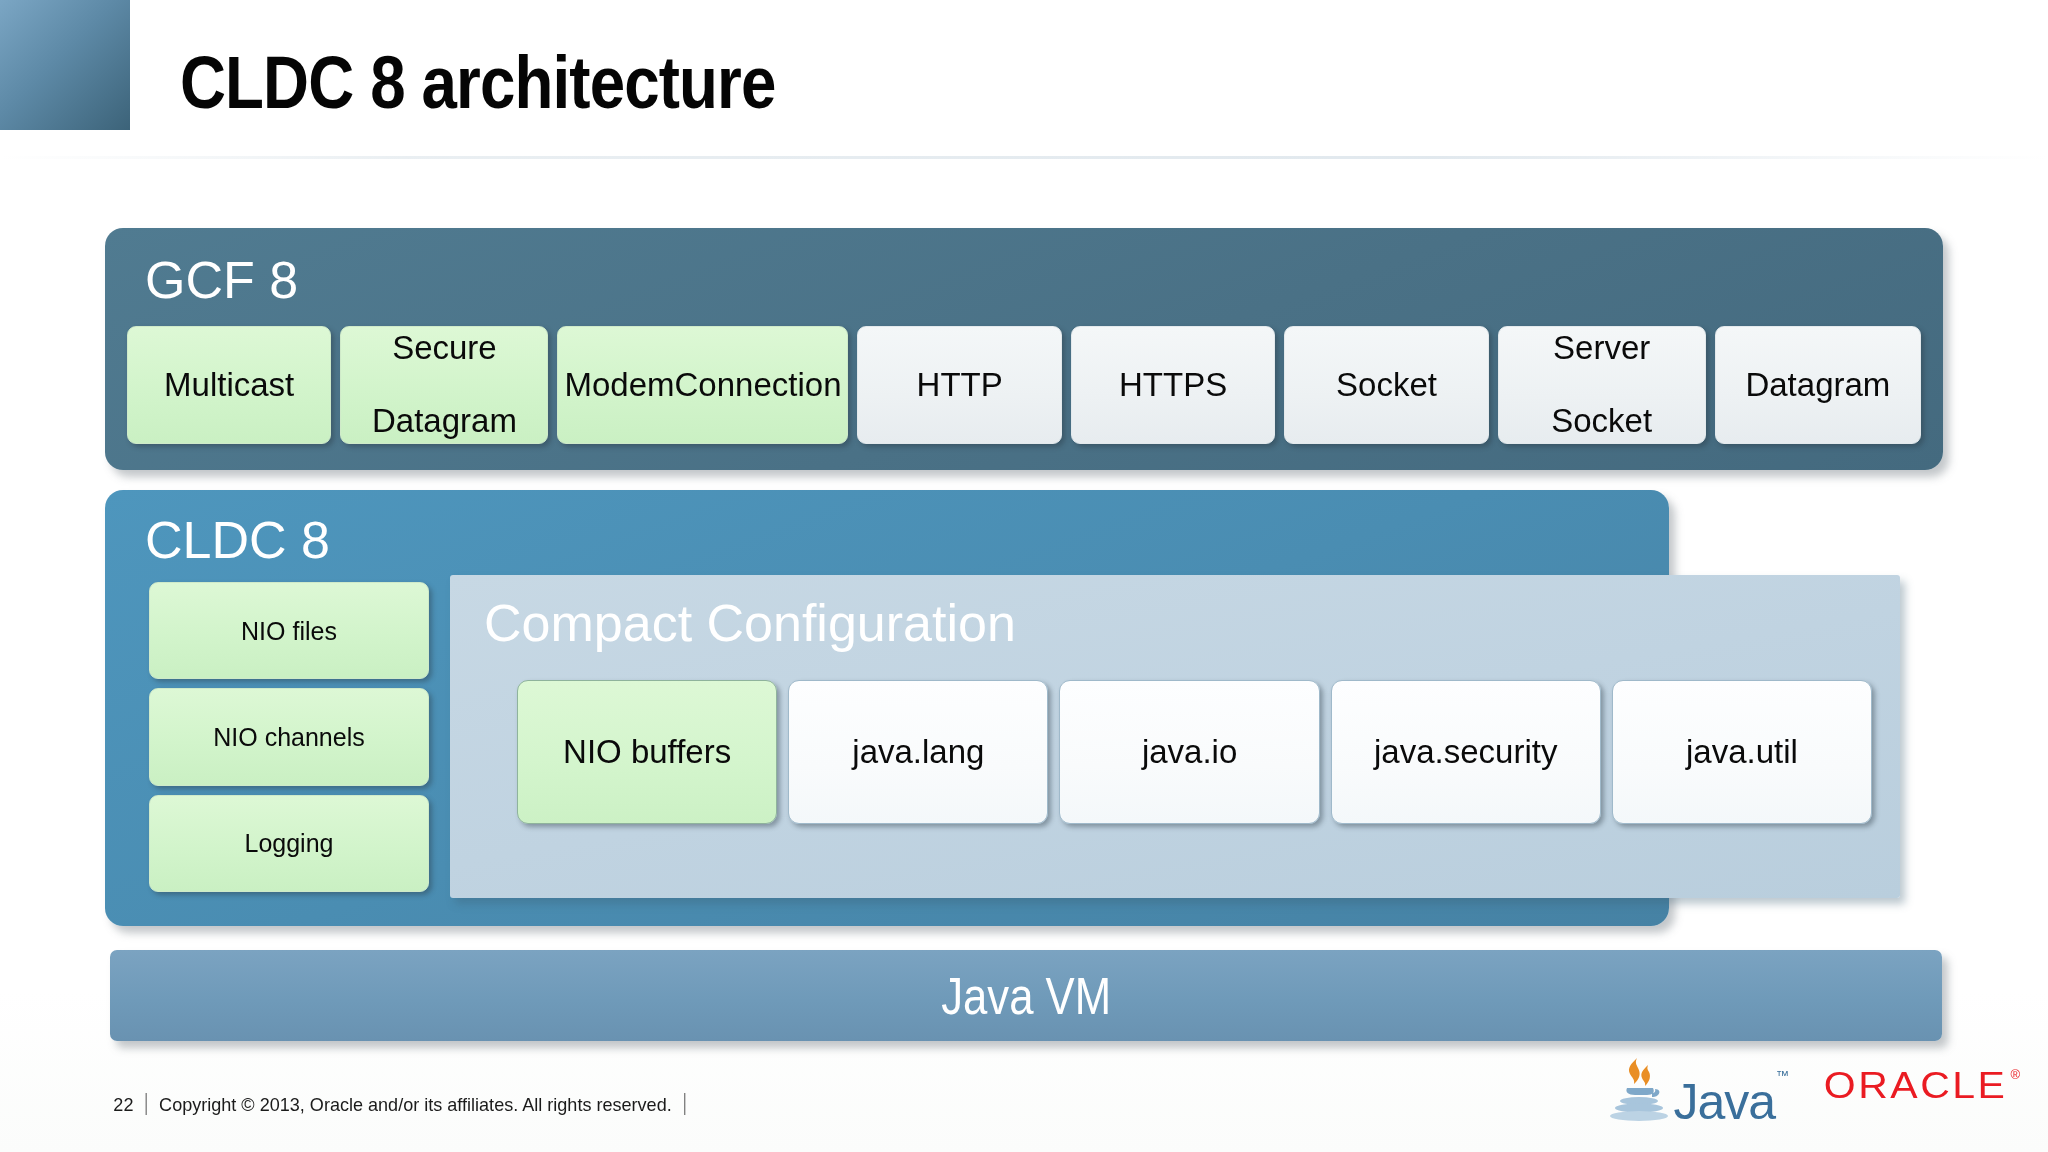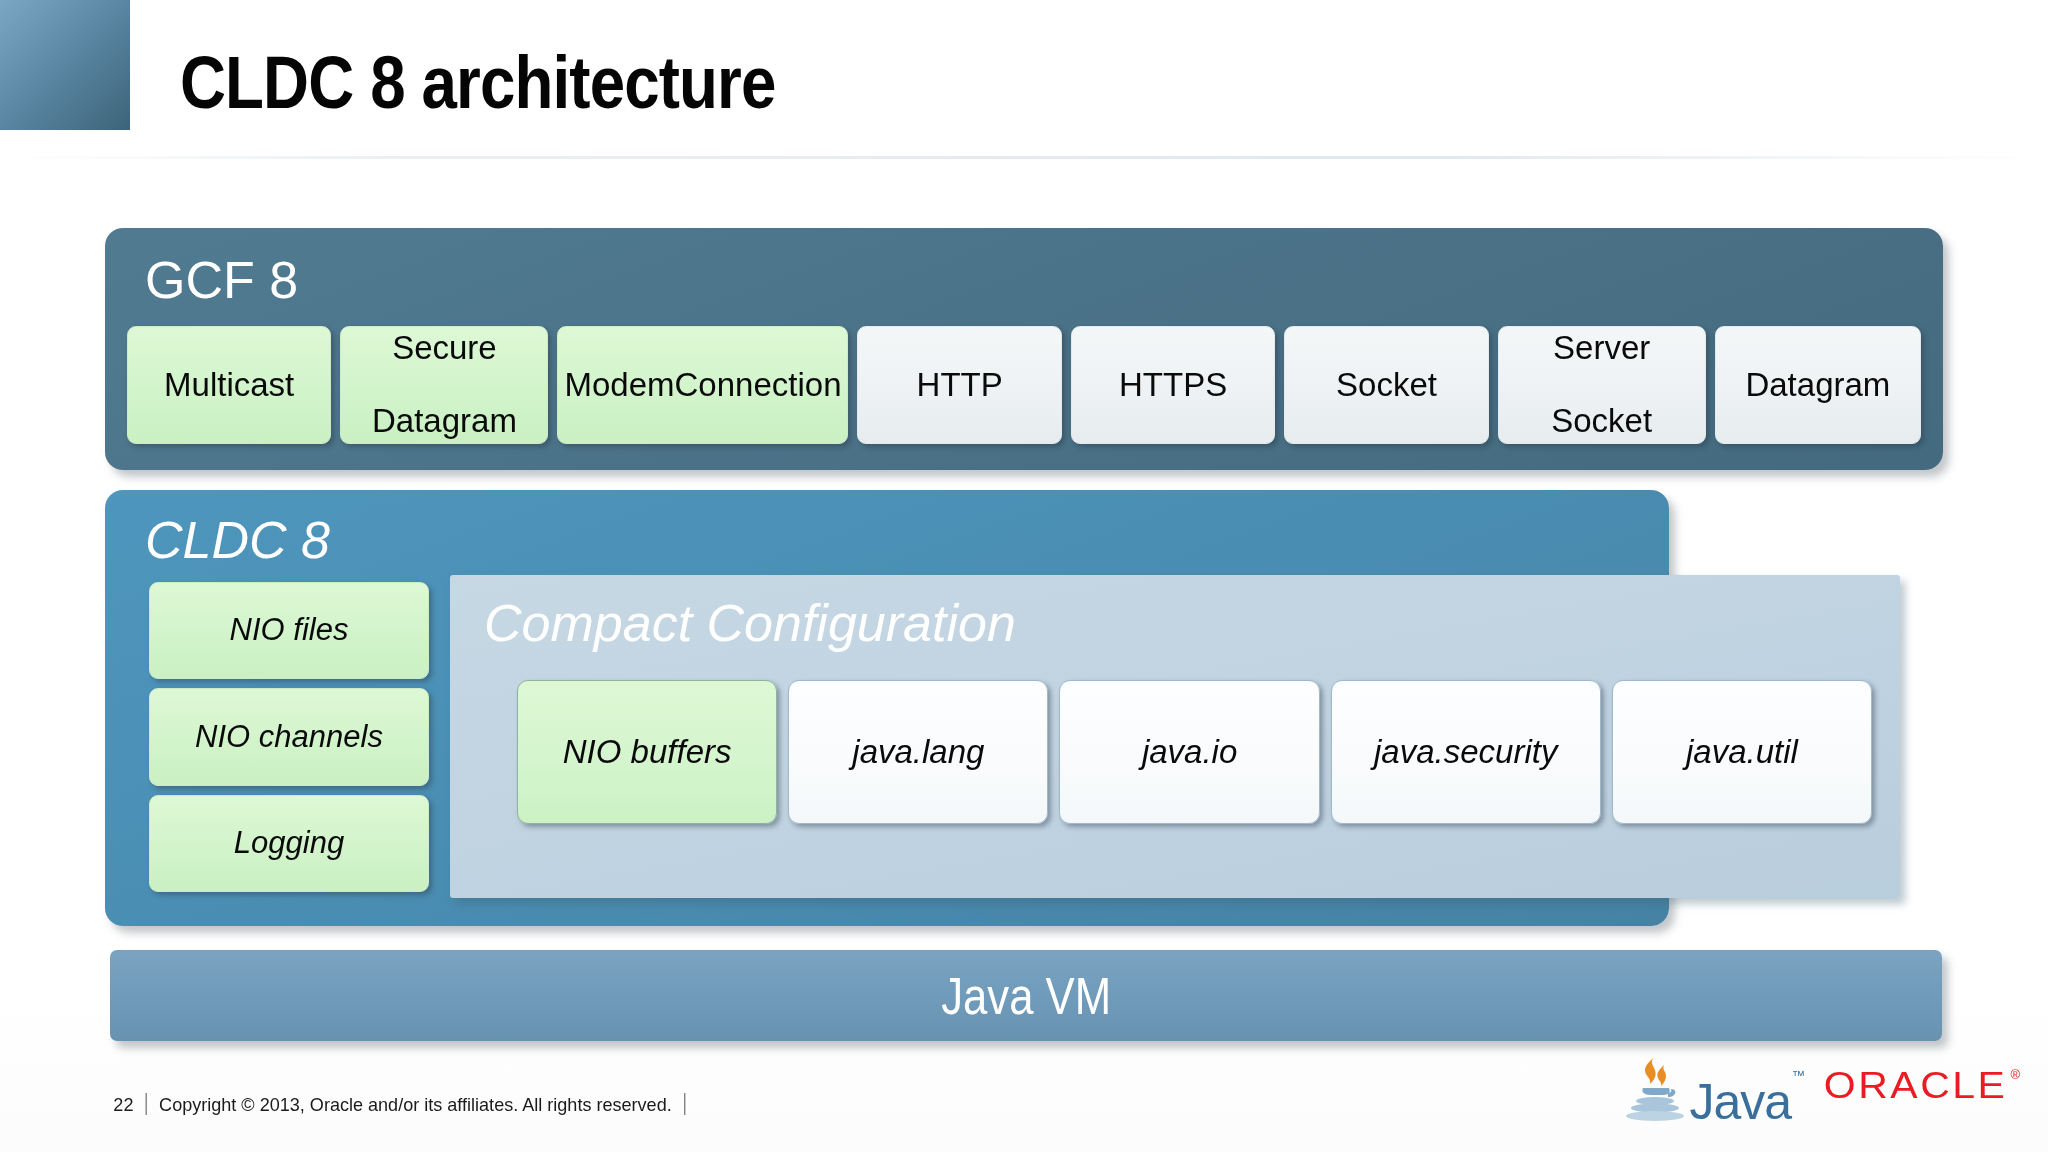--- a/index.html
+++ b/index.html
@@ -111,34 +111,33 @@
     margin-left: 39px;
   }
 
   
   #cldc-panel {
     left: 105px;
     top: 490px;
     width: 1564px;
     height: 436px;
     background: linear-gradient(160deg, #4e96bd 0%, #4a8db2 50%, #4682a4 100%);
-    font-style: italic;
   }
   #cldc-heading { left: 40px; top: 24px; }
   #cldc-left-stack {
     position: absolute;
     left: 44px;
     top: 92px;
     width: 280px;
     height: 310px;
     display: flex;
     flex-direction: column;
     gap: 9px;
   }
-  #cldc-left-stack .chip { font-size: 31px; }
+  #cldc-left-stack .chip { font-size: 25px; }
 
   
   #compact-panel {
     position: absolute;
     left: 345px;
     top: 85px;
     width: 1450px;
     height: 323px;
     border-radius: 3px;
     background: linear-gradient(170deg, #c7d8e4 0%, #c0d3e1 50%, #b9cedd 100%);
@@ -210,21 +209,21 @@
     height: 22px;
     background: #4a4a4a;
     margin: 0 13px;
     position: relative;
     top: 4px;
   }
 
   
   #java-logo {
     position: absolute;
-    right: 243px;
+    right: 259px;
     bottom: 26px;
     display: flex;
     align-items: flex-end;
     height: 72px;
     text-align: right;
   }
   #java-logo-mark { width: 62px; height: 72px; display:block; }
   #java-logo-text {
     font-size: 50px;
     color: #3a6f9b;

